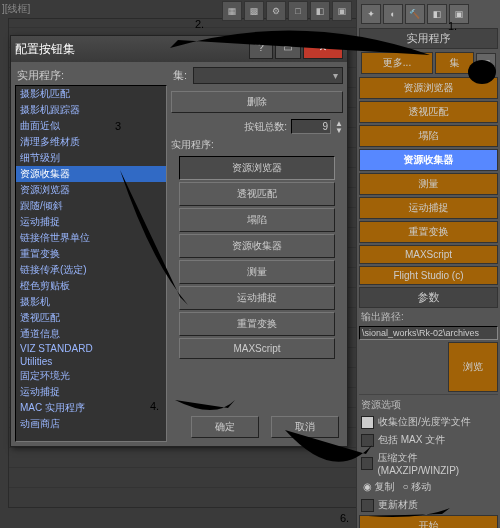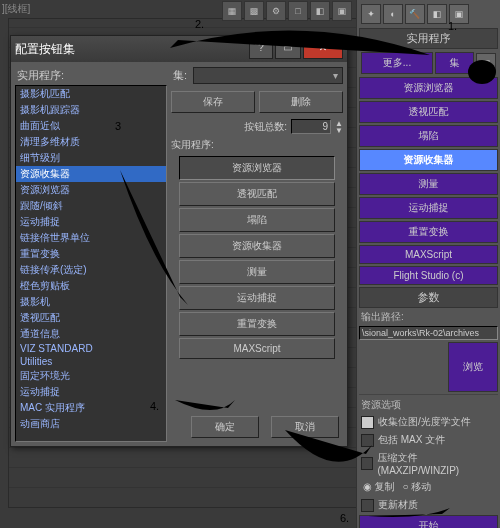--- a/index.html
+++ b/index.html
@@ -4,21 +4,21 @@
 <style>
   html,body{margin:0;padding:0;width:500px;height:528px;background:#4a4a4a;font-family:"Microsoft YaHei",Arial,sans-serif;font-size:11px;color:#ccc;overflow:hidden}
   .viewport{position:absolute;inset:0;background:#3a3a3a}
   .vp-label{position:absolute;top:2px;left:2px;color:#888;font-size:10px}
   .grid{position:absolute;top:18px;left:8px;right:8px;bottom:20px;border:1px solid #2a2a2a;background:repeating-linear-gradient(0deg,#3a3a3a,#3a3a3a 19px,#333 19px,#333 20px),repeating-linear-gradient(90deg,#3a3a3a,#3a3a3a 19px,#333 19px,#333 20px)}
   .toolbar-top{position:absolute;top:0;right:148px;height:22px;display:flex;gap:2px;align-items:center}
   .tb-btn{width:18px;height:18px;background:#555;border:1px solid #333;display:flex;align-items:center;justify-content:center;color:#bbb;font-size:9px}
   .right-panel{position:absolute;top:0;right:0;width:144px;height:528px;background:#555;border-left:1px solid #333;display:flex;flex-direction:column;padding:2px;box-sizing:border-box;gap:2px}
   .rp-title{background:#444;color:#ccc;text-align:center;padding:2px;border:1px solid #333}
   .rp-row{display:flex;gap:2px;align-items:center;padding:1px 2px}
-  .rp-btn{flex:1;background:#4c1d95;border:1px solid #333;color:#ccc;text-align:center;padding:3px 2px;font-size:10px;cursor:pointer}
+  .rp-btn{flex:1;background:#a16207;border:1px solid #333;color:#ccc;text-align:center;padding:3px 2px;font-size:10px;cursor:pointer}
   .rp-btn.sel{background:#5788ff;color:#fff;font-weight:bold}
   .rp-label{color:#bbb;font-size:10px;padding:0 2px}
   .rp-input{background:#444;border:1px inset #333;color:#ccc;padding:1px 2px;font-size:9px}
   .chk-row{display:flex;align-items:center;gap:4px;padding:1px 2px;font-size:10px;color:#ccc}
   .chk{width:11px;height:11px;background:#444;border:1px solid #222}
   .radio-row{display:flex;gap:8px;padding:1px 4px;font-size:10px;color:#ccc}
   .small-icon{width:18px;height:18px;background:#666;border:1px solid #333;display:flex;align-items:center;justify-content:center;font-size:9px}
   .dlg{position:absolute;top:35px;left:10px;width:336px;height:410px;background:#000000;border:1px solid #222;box-shadow:2px 2px 6px rgba(0,0,0,.5);display:flex;flex-direction:column}
   .dlg-titlebar{height:26px;background:linear-gradient(#4a4a4a,#3a3a3a);display:flex;align-items:center;padding:0 4px;color:#fff;font-size:12px}
   .dlg-title{flex:1}
@@ -152,21 +152,20 @@
     </div>
     <div class="right-col">
       <div style="display:flex;align-items:center;gap:4px">
         <span class="col-label">集:</span>
         <div class="drop" style="flex:1">
             <span></span>
             <span>▾</span>
           </div>
       </div>
       <div class="row-btns">
-        <div class="b">保存</div>
         <div class="b">删除</div>
       </div>
       <div class="spin-row" style="justify-content:flex-end;margin-top:4px">
         <span>按钮总数:</span>
         <span class="spin">9</span>
         <span style="font-size:8px;line-height:7px">▲<br>▼</span>
       </div>
       <div class="sub-label">实用程序:</div>
       <div class="btn-stack" id="bstack">
           <div class="sb sel">资源浏览器</div>

